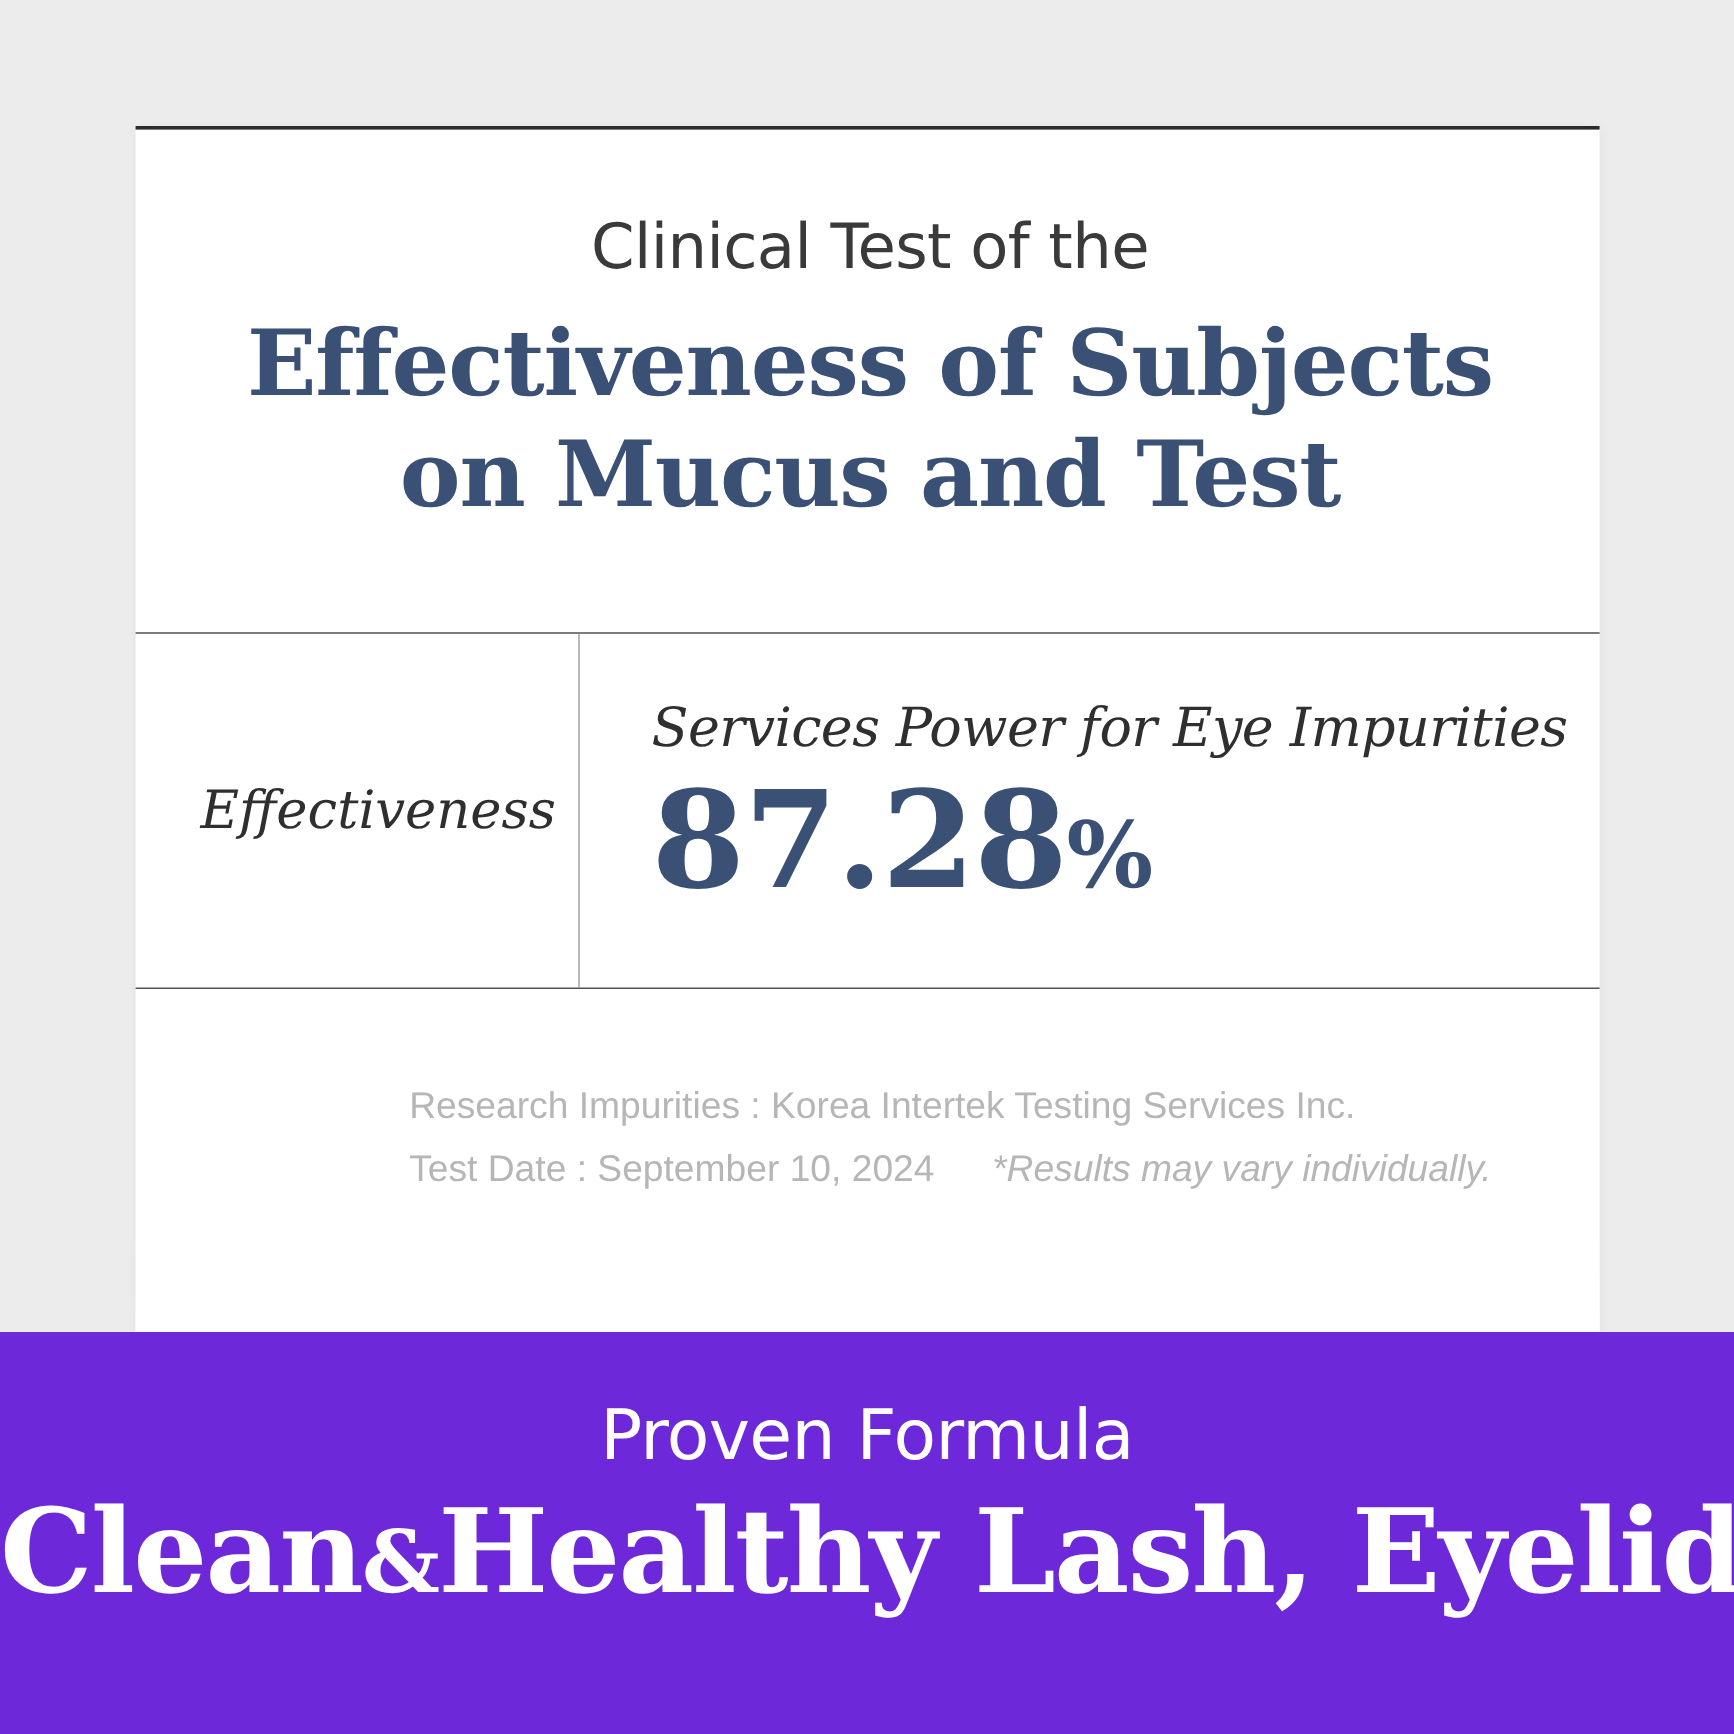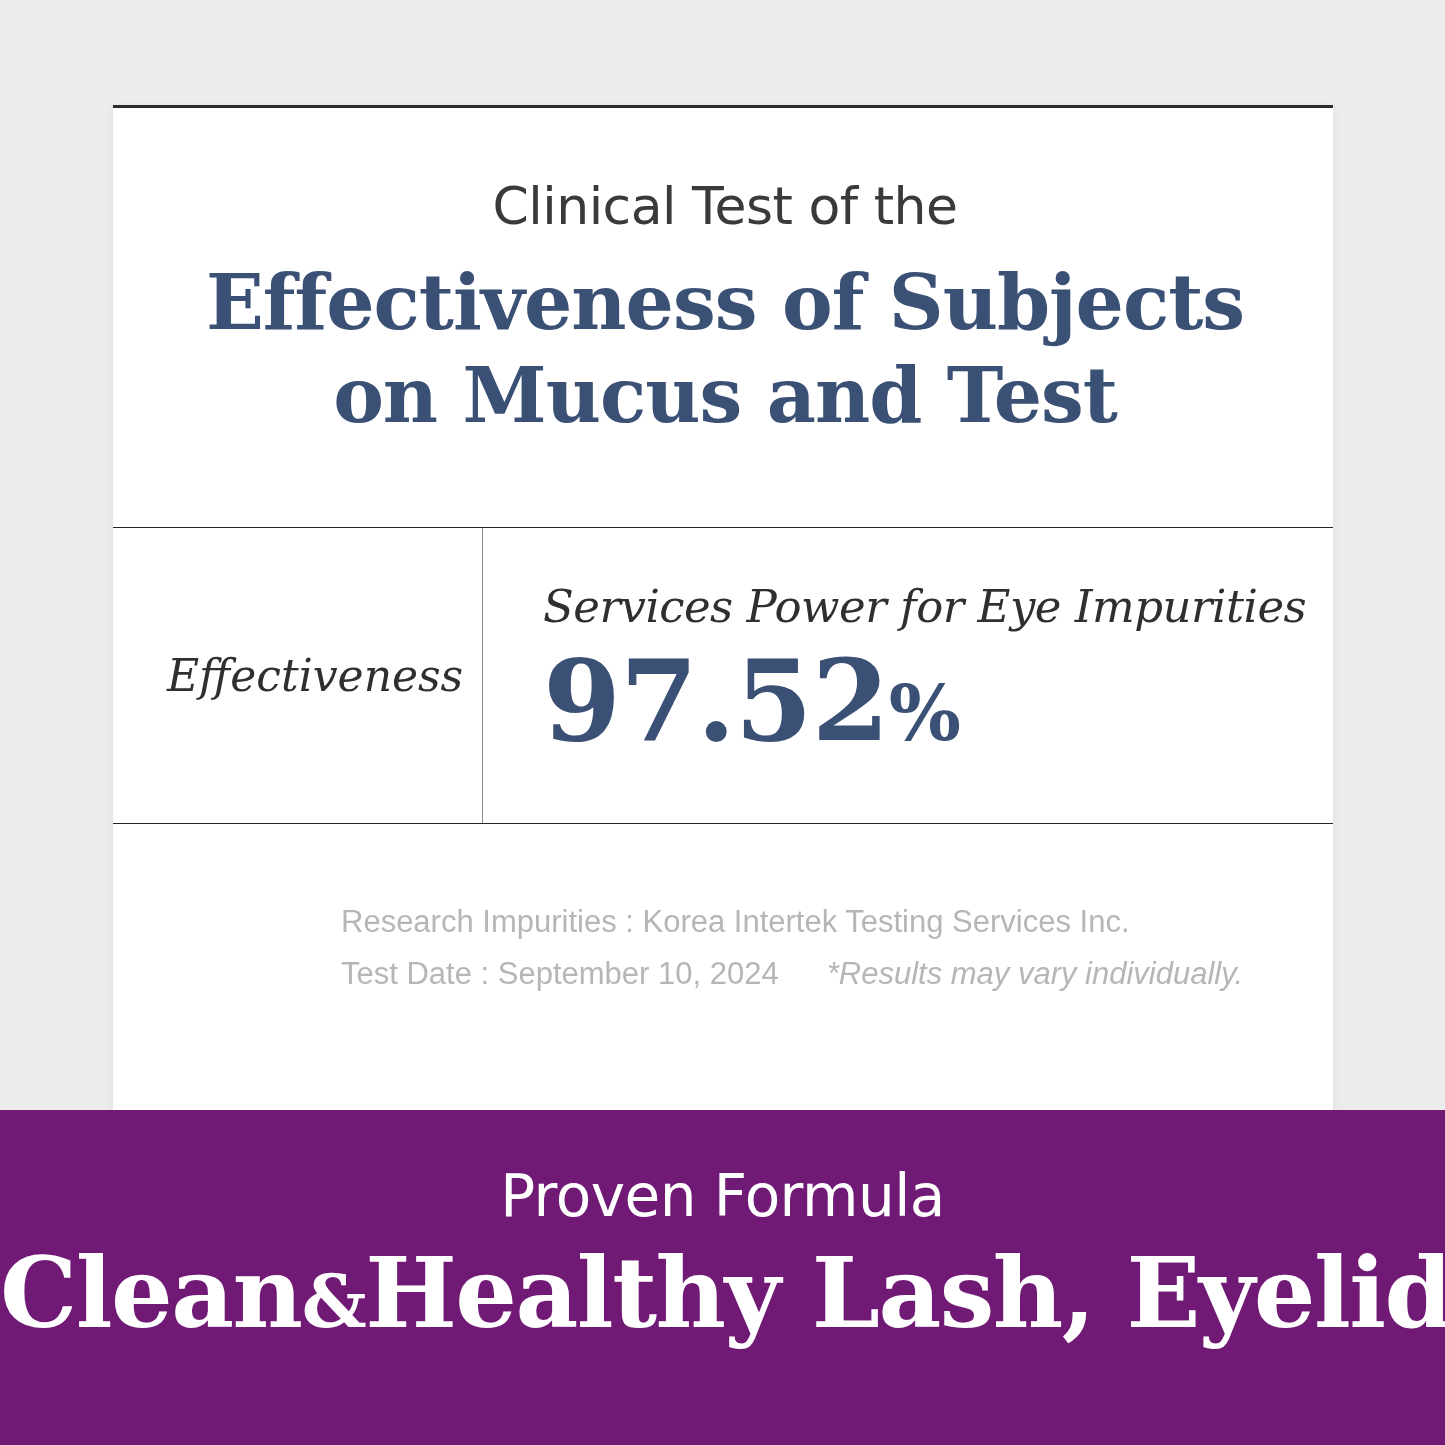--- a/index.html
+++ b/index.html
@@ -128,21 +128,21 @@
     pointer-events: none;
   }
 
   
   .banner {
     position: absolute;
     left: 0;
     bottom: 0;
     width: 1445px;
     height: 335px;
-    background: #701a75;
+    background: #6d28d9;
     color: #ffffff;
     text-align: center;
     box-sizing: border-box;
     padding-top: 52px;
   }
   .banner-kicker {
     font-family: "DejaVu Sans", sans-serif;
     font-size: 58px;
     letter-spacing: -0.5px;
   }
@@ -174,21 +174,21 @@
 
   <div class="stat-row">
     <div class="stat-label-cell">
       <div class="stat-label">
         <div>Effectiveness</div>
       </div>
     </div>
     <div class="stat-value-cell">
       <div class="stat-caption">Services Power for Eye Impurities</div>
       <div class="stat-number">
-        <span>97.52</span><span class="pct">%</span>
+        <span>87.28</span><span class="pct">%</span>
       </div>
     </div>
   </div>
 
   <div class="footnotes">
     <div class="footnote-line">Research Impurities : Korea Intertek Testing Services Inc.</div>
     <div class="footnote-line">
       <span>Test Date : September 10, 2024</span><span class="footnote-disclaimer">*Results may vary individually.</span>
     </div>
   </div>

